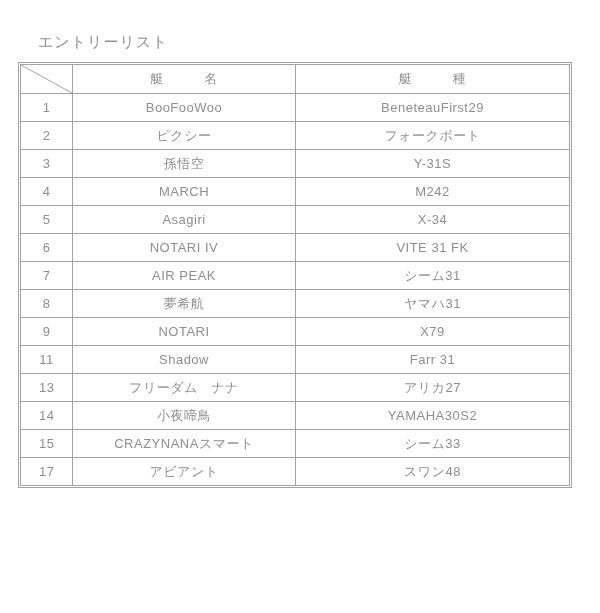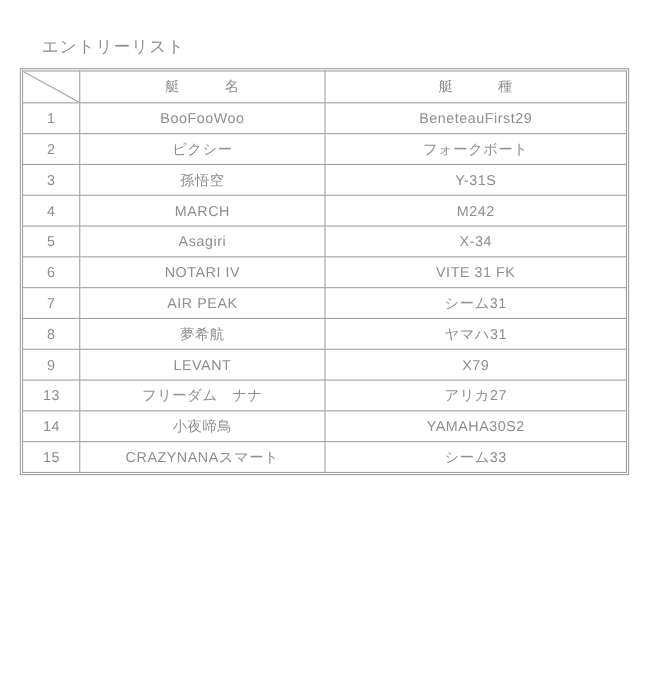--- a/index.html
+++ b/index.html
@@ -132,33 +132,43 @@
           <td>AIR PEAK</td>
           <td>シーム31</td>
         </tr>
         <tr>
           <td>8</td>
           <td>夢希航</td>
           <td>ヤマハ31</td>
         </tr>
         <tr>
           <td>9</td>
-          <td>LEVANT</td>
+          <td>NOTARI</td>
           <td>X79</td>
+        </tr>
+        <tr>
+          <td>11</td>
+          <td>Shadow</td>
+          <td>Farr 31</td>
         </tr>
         <tr>
           <td>13</td>
           <td>フリーダム　ナナ</td>
           <td>アリカ27</td>
         </tr>
         <tr>
           <td>14</td>
           <td>小夜啼鳥</td>
           <td>YAMAHA30S2</td>
         </tr>
         <tr>
           <td>15</td>
           <td>CRAZYNANAスマート</td>
           <td>シーム33</td>
         </tr>
+        <tr>
+          <td>17</td>
+          <td>アビアント</td>
+          <td>スワン48</td>
+        </tr>
       </tbody>
   </table>
 </div>
 
 </body></html>

